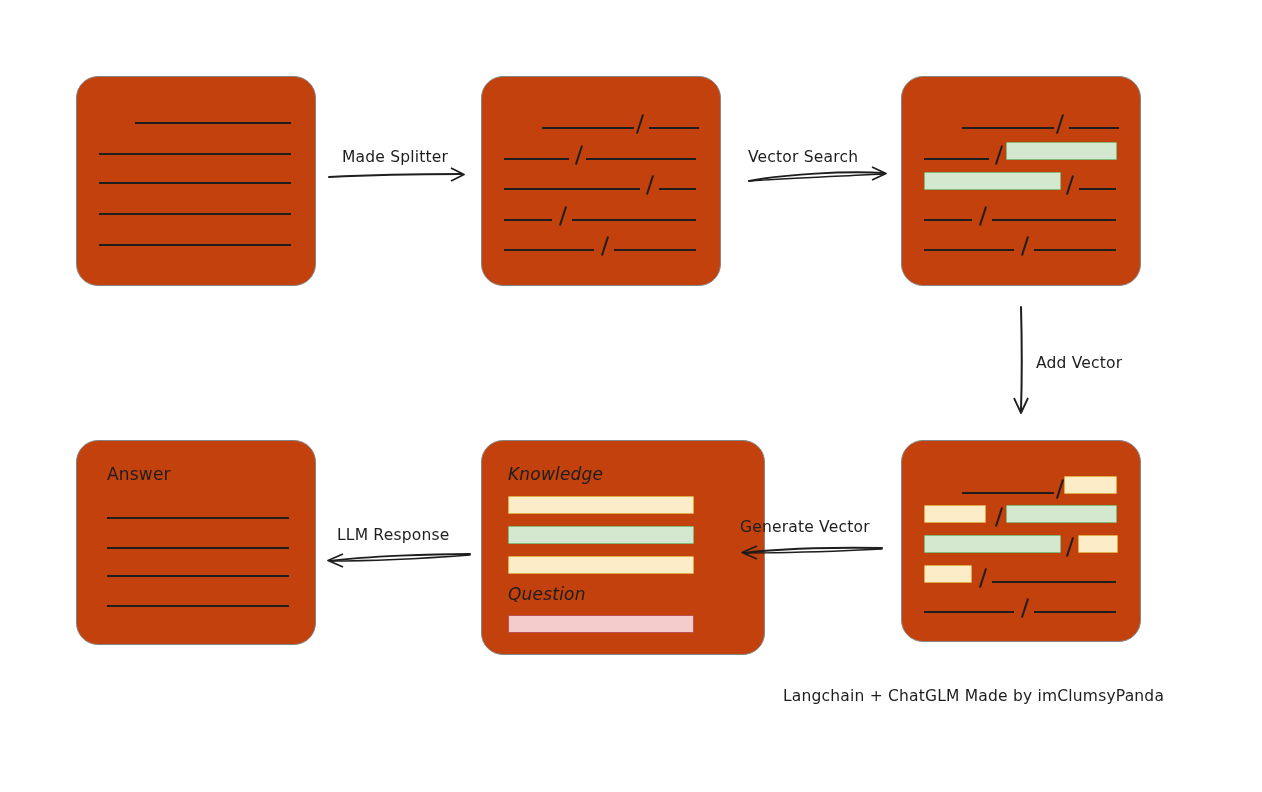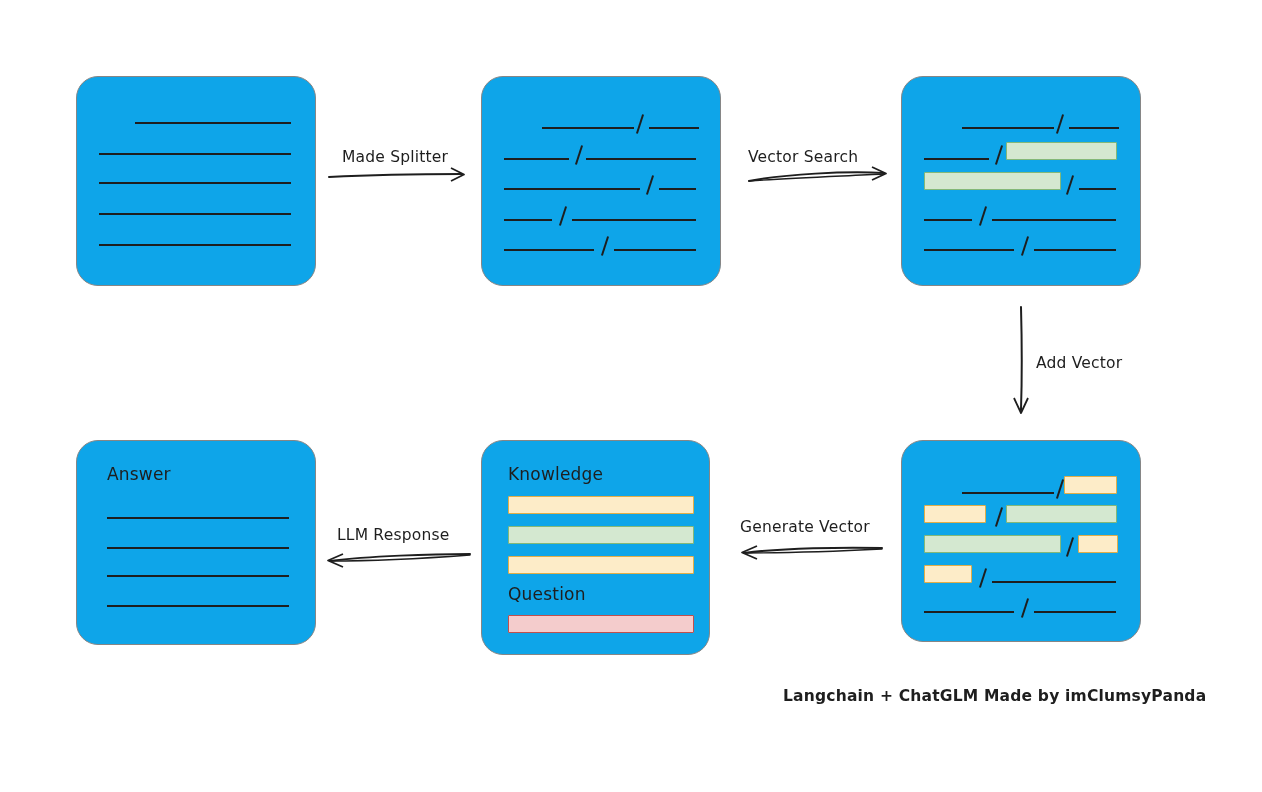--- a/index.html
+++ b/index.html
@@ -19,21 +19,21 @@
     position: absolute;
     inset: 0;
   }
 
   
   .card {
     position: absolute;
     box-sizing: border-box;
     border: 1.3px solid #868686;
     border-radius: 22px;
-    background: #0ea5e9;
+    background: #c2410c;
   }
 
   
   .line {
     position: absolute;
     height: 0;
     border-top: 2px solid #1e1e1e;
   }
 
   
@@ -79,21 +79,20 @@
     overflow: visible;
   }
 
   
   .credit {
     position: absolute;
     font-size: 15.5px;
     letter-spacing: 0.2px;
     color: #1e1e1e;
     white-space: nowrap;
-    font-weight: bold;
   }
 </style>
 </head>
 <body>
 
 <div class="canvas">
 
   <div class="card" style="left:76px; top:76px; width:240px; height:210px;">
     <div class="line" style="left:58px; top:45px; width:156px;"></div>
     <div class="line" style="left:22px; top:76px; width:192px;"></div>
@@ -164,21 +163,21 @@
 
     <div class="chunk yellow" style="left:22px; top:124px; width:48px; height:18px;"></div>
     <div class="slash" style="left:80px; top:127px; height:20px;"></div>
     <div class="line" style="left:90px; top:140px; width:124px;"></div>
 
     <div class="line" style="left:22px; top:170px; width:90px;"></div>
     <div class="slash" style="left:122px; top:157px; height:20px;"></div>
     <div class="line" style="left:132px; top:170px; width:82px;"></div>
   </div>
 
-  <div class="card" style="left:481px; top:440px; width:229px; height:215px;">
+  <div class="card" style="left:481px; top:440px; width:284px; height:215px;font-style:italic;">
     <div class="card-label" style="left:26px; top:23px;">Knowledge</div>
     <div class="chunk yellow" style="left:26px; top:55px; width:186px; height:18px;"></div>
     <div class="chunk green" style="left:26px; top:85px; width:186px; height:18px;"></div>
     <div class="chunk yellow" style="left:26px; top:115px; width:186px; height:18px;"></div>
     <div class="card-label" style="left:26px; top:143px;">Question</div>
     <div class="chunk red" style="left:26px; top:174px; width:186px; height:18px;"></div>
   </div>
 
   <div class="card" style="left:76px; top:440px; width:240px; height:205px;">
     <div class="card-label" style="left:30px; top:23px;">Answer</div>

